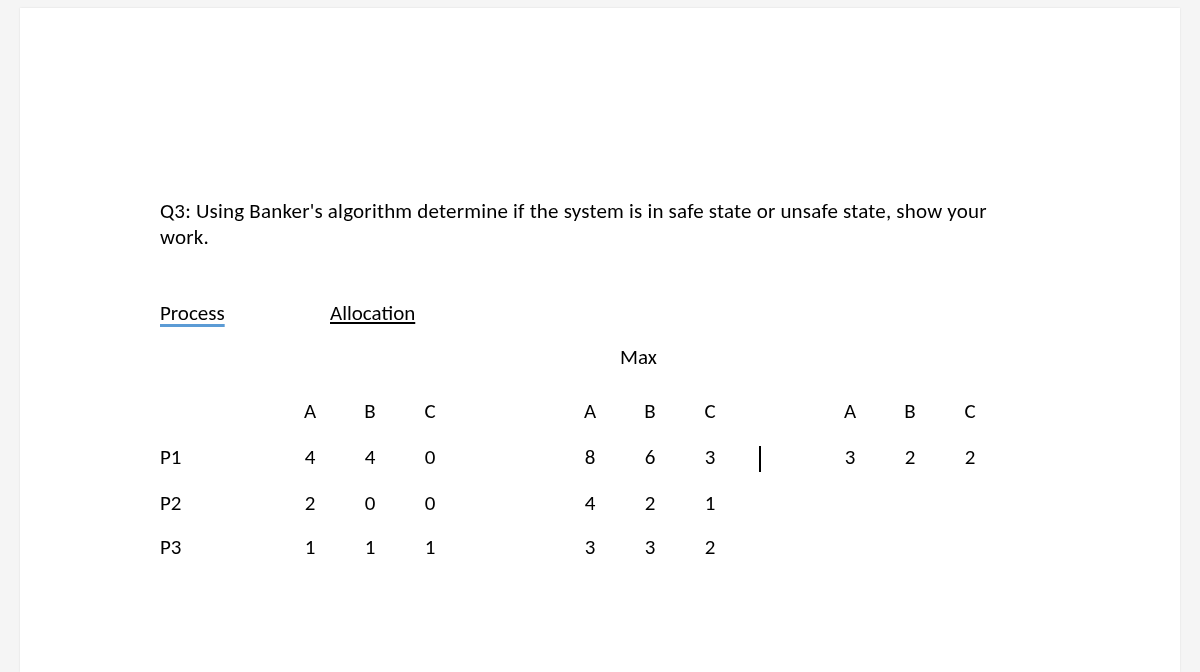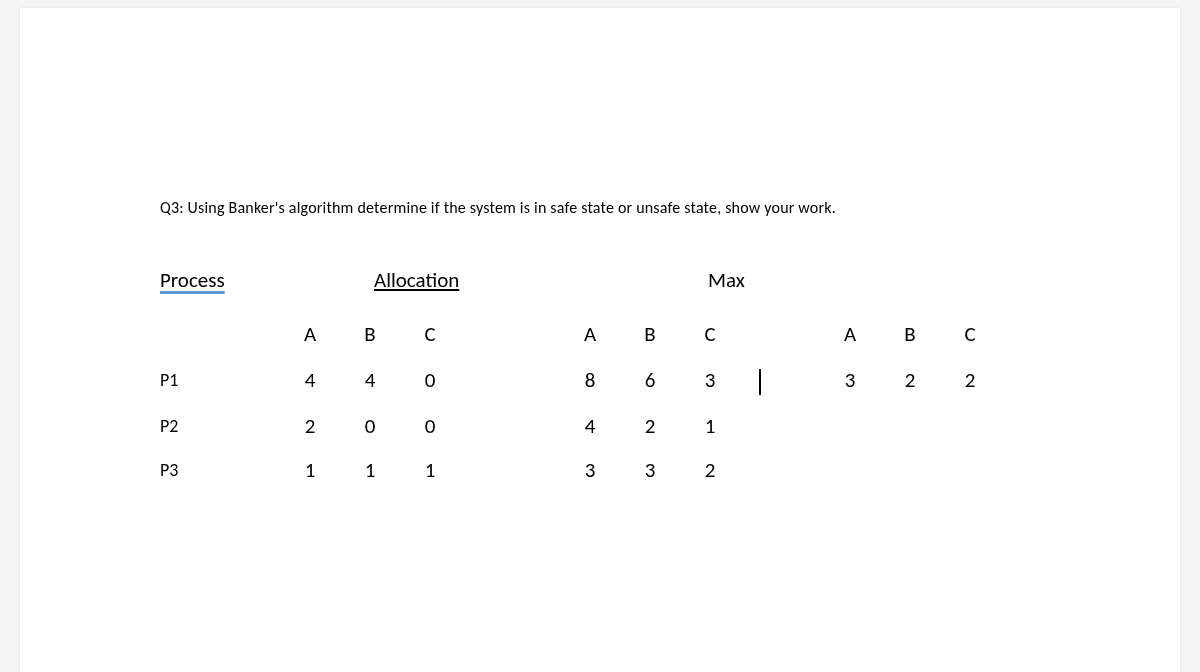--- a/index.html
+++ b/index.html
@@ -16,56 +16,56 @@
     }
     .page {
       background: #ffffff;
       margin: 8px 20px 0 20px;
       height: 664px;
       box-shadow: 0 0 2px rgba(0,0,0,0.1);
       padding: 190px 140px 0 140px;
       position: relative;
     }
     .question {
-      font-size: 16px;
+      font-size: 21px;
       color: #000;
       margin-bottom: 50px;
       letter-spacing: 0.2px;
     }
     .table-container {
       position: relative;
     }
     .header-row {
       display: flex;
       margin-bottom: 28px;
-      gap: 44px;
     }
     .allocation-header {
       width: 280px;
       font-size: 21px;
       padding-left: 50px;
       text-decoration: underline;
     }
     .max-header {
       width: 260px;
       font-size: 21px;
       padding-left: 60px;
+      margin-top: 44px;
     }
     .available-header {
       width: 200px;
       font-size: 21px;
       padding-left: 55px;
     }
     .sub-header-row {
       display: flex;
       margin-bottom: 18px;
     }
     .process-col {
       width: 120px;
-      font-size: 18px;
+      font-size: 21px;
     }
     .resource-col {
       width: 60px;
       text-align: center;
       font-size: 21px;
     }
     .gap-col {
       width: 100px;
     }
     .gap-col-small {

